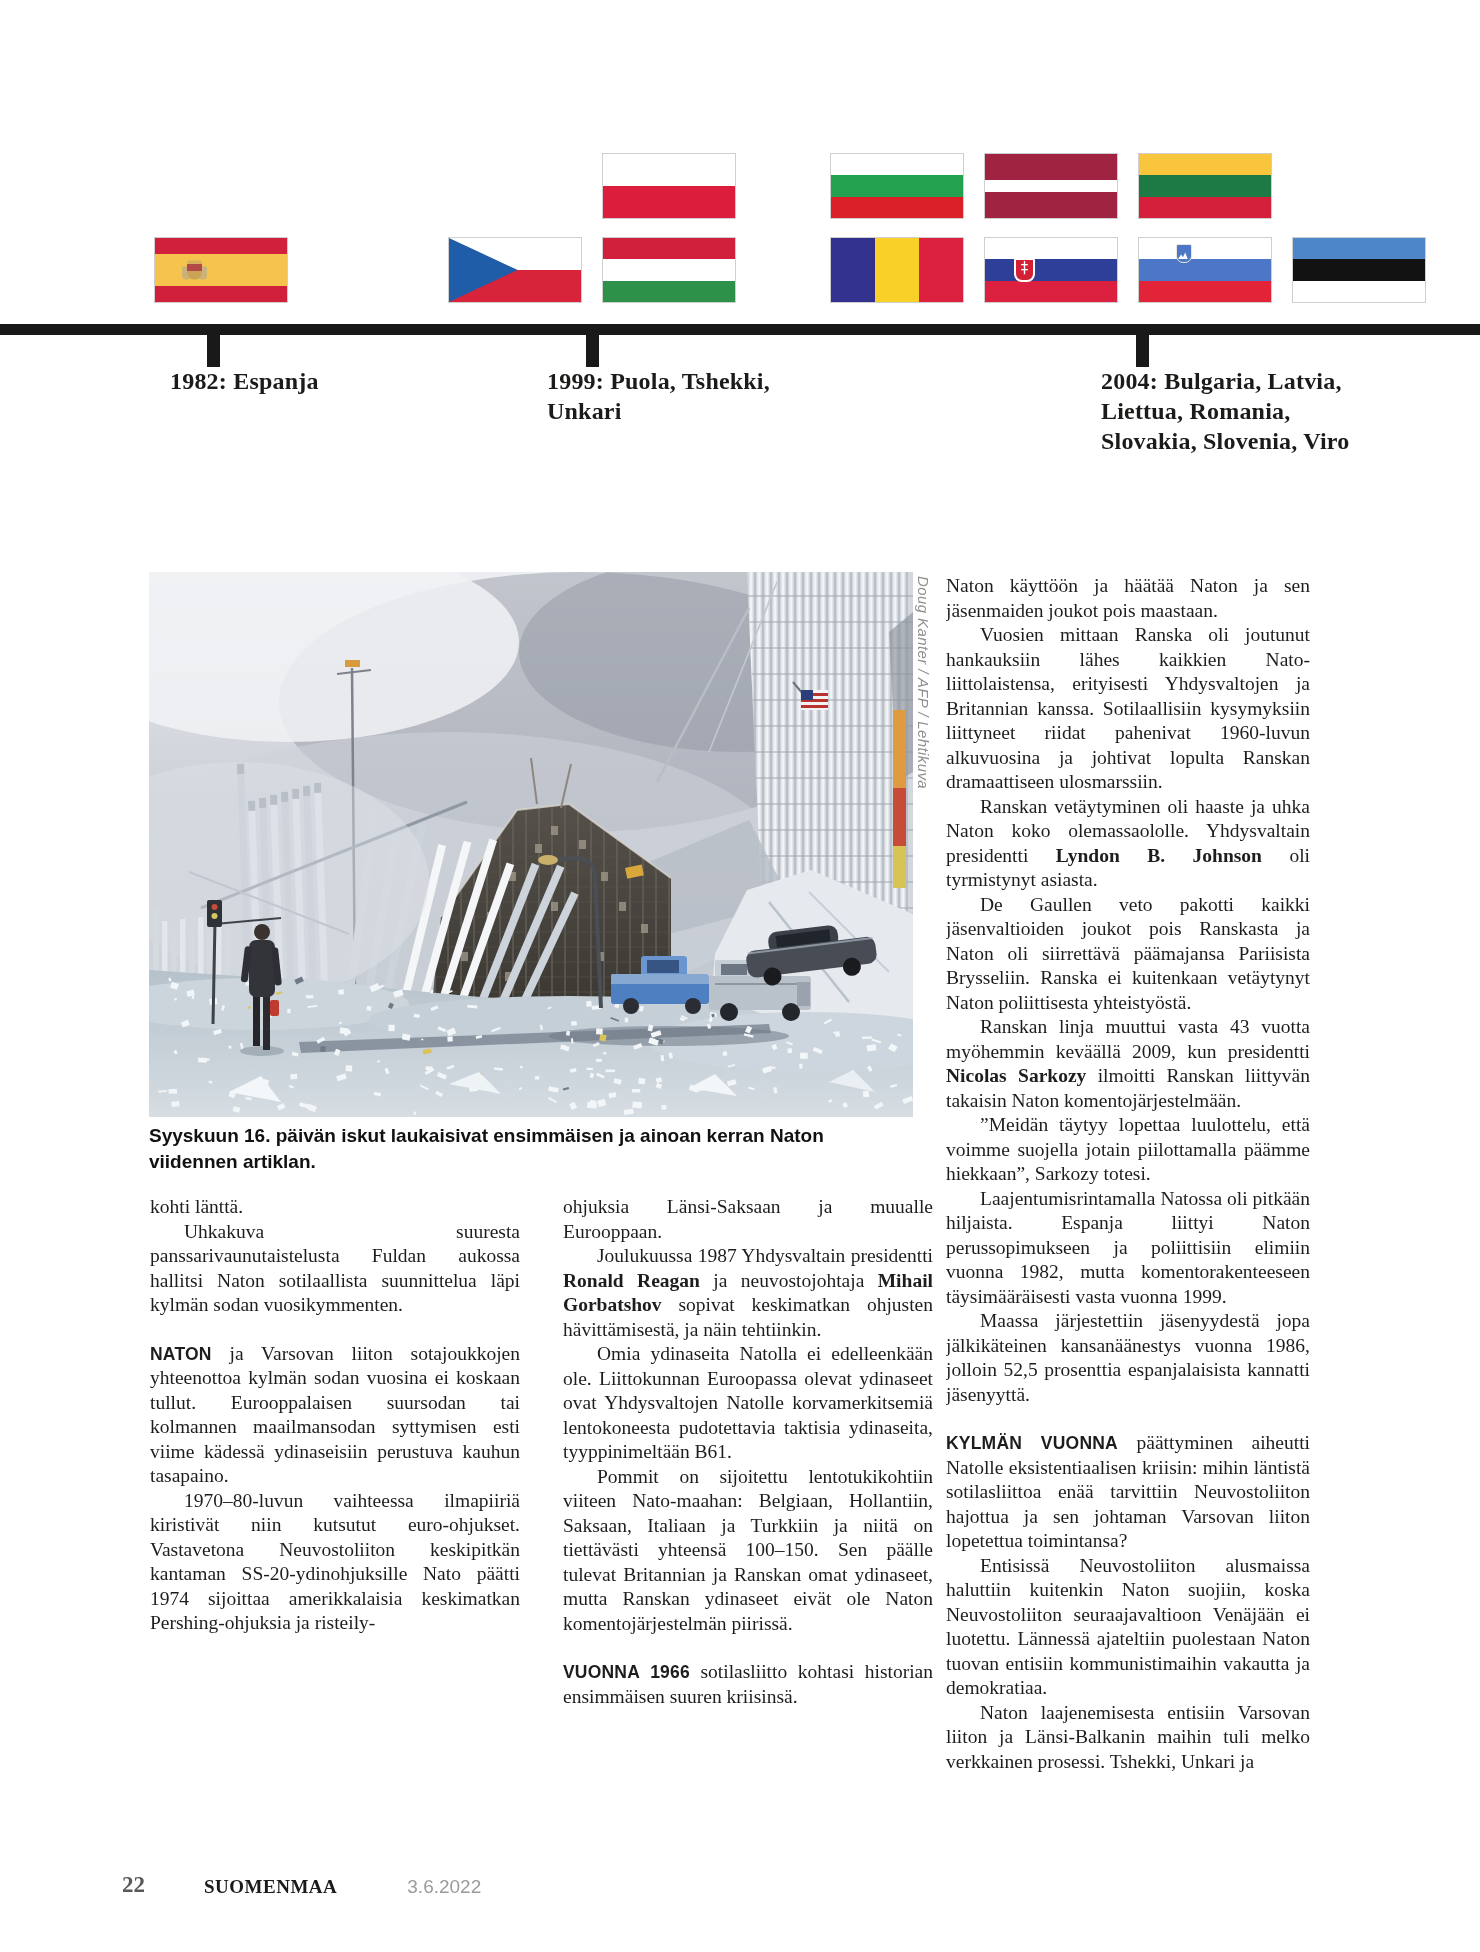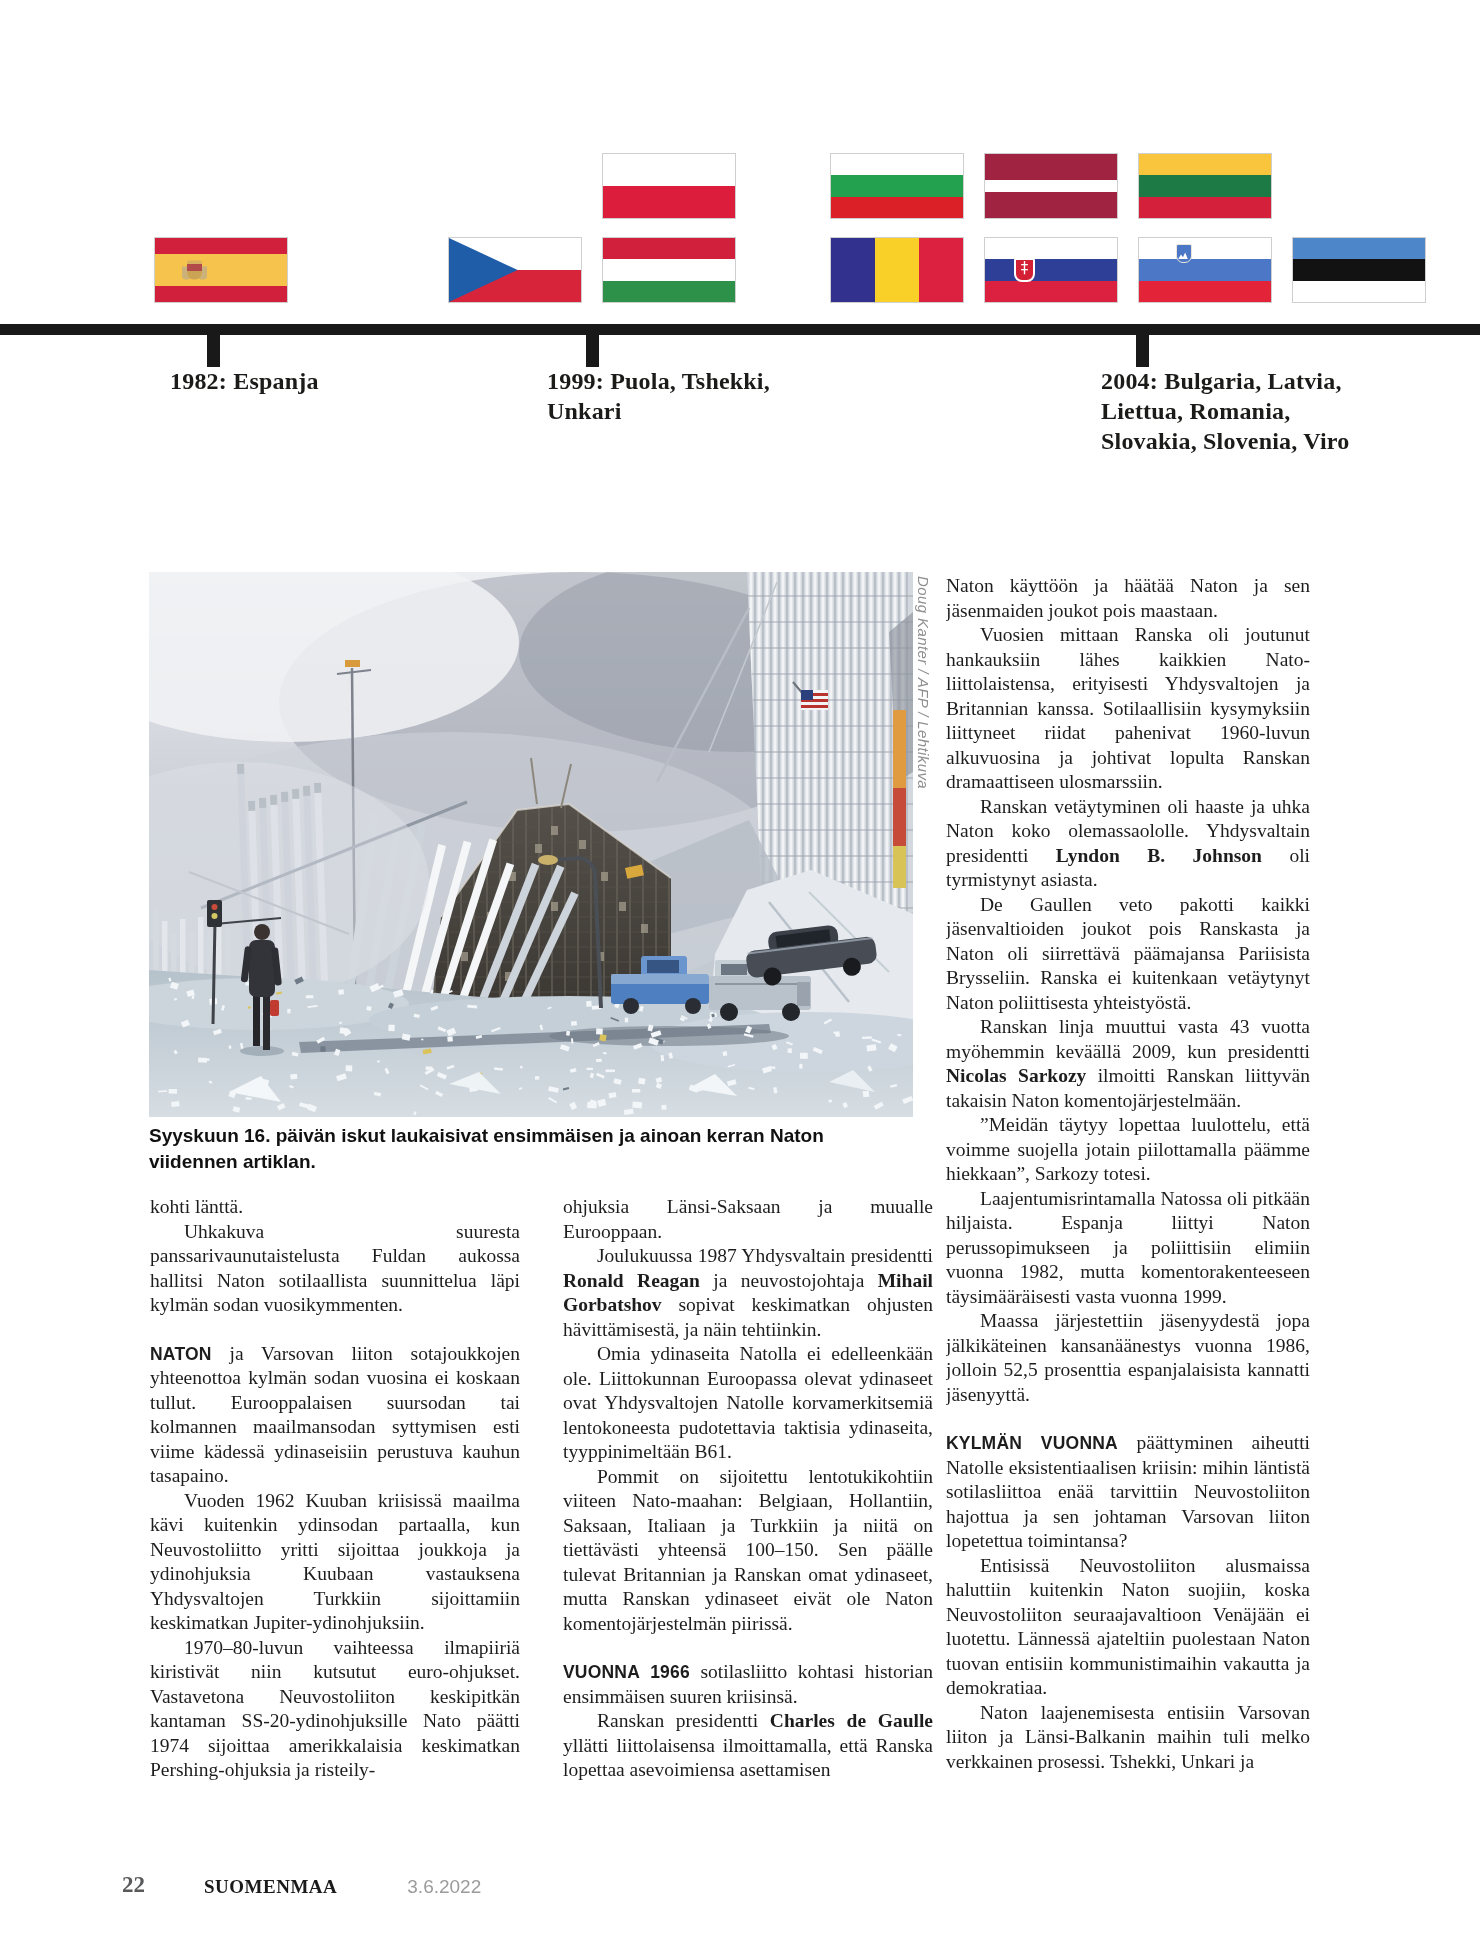--- a/index.html
+++ b/index.html
@@ -586,30 +586,28 @@
     </svg>
   </figure>
 
   <div class="credit">Doug Kanter / AFP / Lehtikuva</div>
   <div class="caption">Syyskuun 16. päivän iskut laukaisivat ensimmäisen ja ainoan kerran Naton viidennen artiklan.</div>
 
   <div class="col" id="col-0">
       <p><span>kohti länttä.</span></p>
       <p class="ind"><span>Uhkakuva suuresta panssarivaunutaistelusta Fuldan aukossa hallitsi Naton sotilaallista suunnittelua läpi kylmän sodan vuosikymmenten.</span></p>
       <p class="gap"><span class="lead-in">NATON</span><span> ja Varsovan liiton sotajoukkojen yhteenottoa kylmän sodan vuosina ei koskaan tullut. Eurooppalaisen suursodan tai kolmannen maailmansodan syttymisen esti viime kädessä ydinaseisiin perustuva kauhun tasapaino.</span></p>
-      <p class="ind"><span>Vuoden 1962 Kuuban kriisissä maailma kävi kuitenkin ydinsodan partaalla, kun Neuvostoliitto yritti sijoittaa joukkoja ja ydinohjuksia Kuubaan vastauksena Yhdysvaltojen Turkkiin sijoittamiin keskimatkan Jupiter-ydinohjuksiin.</span></p>
       <p class="ind"><span>1970–80-luvun vaihteessa ilmapiiriä kiristivät niin kutsutut euro-ohjukset. Vastavetona Neuvostoliiton keskipitkän kantaman SS-20-ydinohjuksille Nato päätti 1974 sijoittaa amerikkalaisia keskimatkan Pershing-ohjuksia ja risteily-</span></p>
     </div>
   <div class="col" id="col-1">
       <p><span>ohjuksia Länsi-Saksaan ja muualle Eurooppaan.</span></p>
       <p class="ind"><span>Joulukuussa 1987 Yhdysvaltain presidentti </span><span class="bname">Ronald Reagan</span><span> ja neuvostojohtaja </span><span class="bname">Mihail Gorbatshov</span><span> sopivat keskimatkan ohjusten hävittämisestä, ja näin tehtiinkin.</span></p>
       <p class="ind"><span>Omia ydinaseita Natolla ei edelleenkään ole. Liittokunnan Euroopassa olevat ydinaseet ovat Yhdysvaltojen Natolle korvamerkitsemiä lentokoneesta pudotettavia taktisia ydinaseita, tyyppinimeltään B61.</span></p>
       <p class="ind"><span>Pommit on sijoitettu lentotukikohtiin viiteen Nato-maahan: Belgiaan, Hollantiin, Saksaan, Italiaan ja Turkkiin ja niitä on tiettävästi yhteensä 100–150. Sen päälle tulevat Britannian ja Ranskan omat ydinaseet, mutta Ranskan ydinaseet eivät ole Naton komentojärjestelmän piirissä.</span></p>
       <p class="gap"><span class="lead-in">VUONNA 1966</span><span> sotilasliitto kohtasi historian ensimmäisen suuren kriisinsä.</span></p>
-      <p class="ind"><span>Ranskan presidentti </span><span class="bname">Charles de Gaulle</span><span> yllätti liittolaisensa ilmoittamalla, että Ranska lopettaa asevoimiensa asettamisen</span></p>
     </div>
   <div class="col" id="col-2">
       <p><span>Naton käyttöön ja häätää Naton ja sen jäsenmaiden joukot pois maastaan.</span></p>
       <p class="ind"><span>Vuosien mittaan Ranska oli joutunut hankauksiin lähes kaikkien Nato-liittolaistensa, erityisesti Yhdysvaltojen ja Britannian kanssa. Sotilaallisiin kysymyksiin liittyneet riidat pahenivat 1960-luvun alkuvuosina ja johtivat lopulta Ranskan dramaattiseen ulosmarssiin.</span></p>
       <p class="ind"><span>Ranskan vetäytyminen oli haaste ja uhka Naton koko olemassaololle. Yhdysvaltain presidentti </span><span class="bname">Lyndon B. Johnson</span><span> oli tyrmistynyt asiasta.</span></p>
       <p class="ind"><span>De Gaullen veto pakotti kaikki jäsenvaltioiden joukot pois Ranskasta ja Naton oli siirrettävä päämajansa Pariisista Brysseliin. Ranska ei kuitenkaan vetäytynyt Naton poliittisesta yhteistyöstä.</span></p>
       <p class="ind"><span>Ranskan linja muuttui vasta 43 vuotta myöhemmin keväällä 2009, kun presidentti </span><span class="bname">Nicolas Sarkozy</span><span> ilmoitti Ranskan liittyvän takaisin Naton komentojärjestelmään.</span></p>
       <p class="ind"><span>”Meidän täytyy lopettaa luulottelu, että voimme suojella jotain piilottamalla päämme hiekkaan”, Sarkozy totesi.</span></p>
       <p class="ind"><span>Laajentumisrintamalla Natossa oli pitkään hiljaista. Espanja liittyi Naton perussopimukseen ja poliittisiin elimiin vuonna 1982, mutta komentorakenteeseen täysimääräisesti vasta vuonna 1999.</span></p>
       <p class="ind"><span>Maassa järjestettiin jäsenyydestä jopa jälkikäteinen kansanäänestys vuonna 1986, jolloin 52,5 prosenttia espanjalaisista kannatti jäsenyyttä.</span></p>

